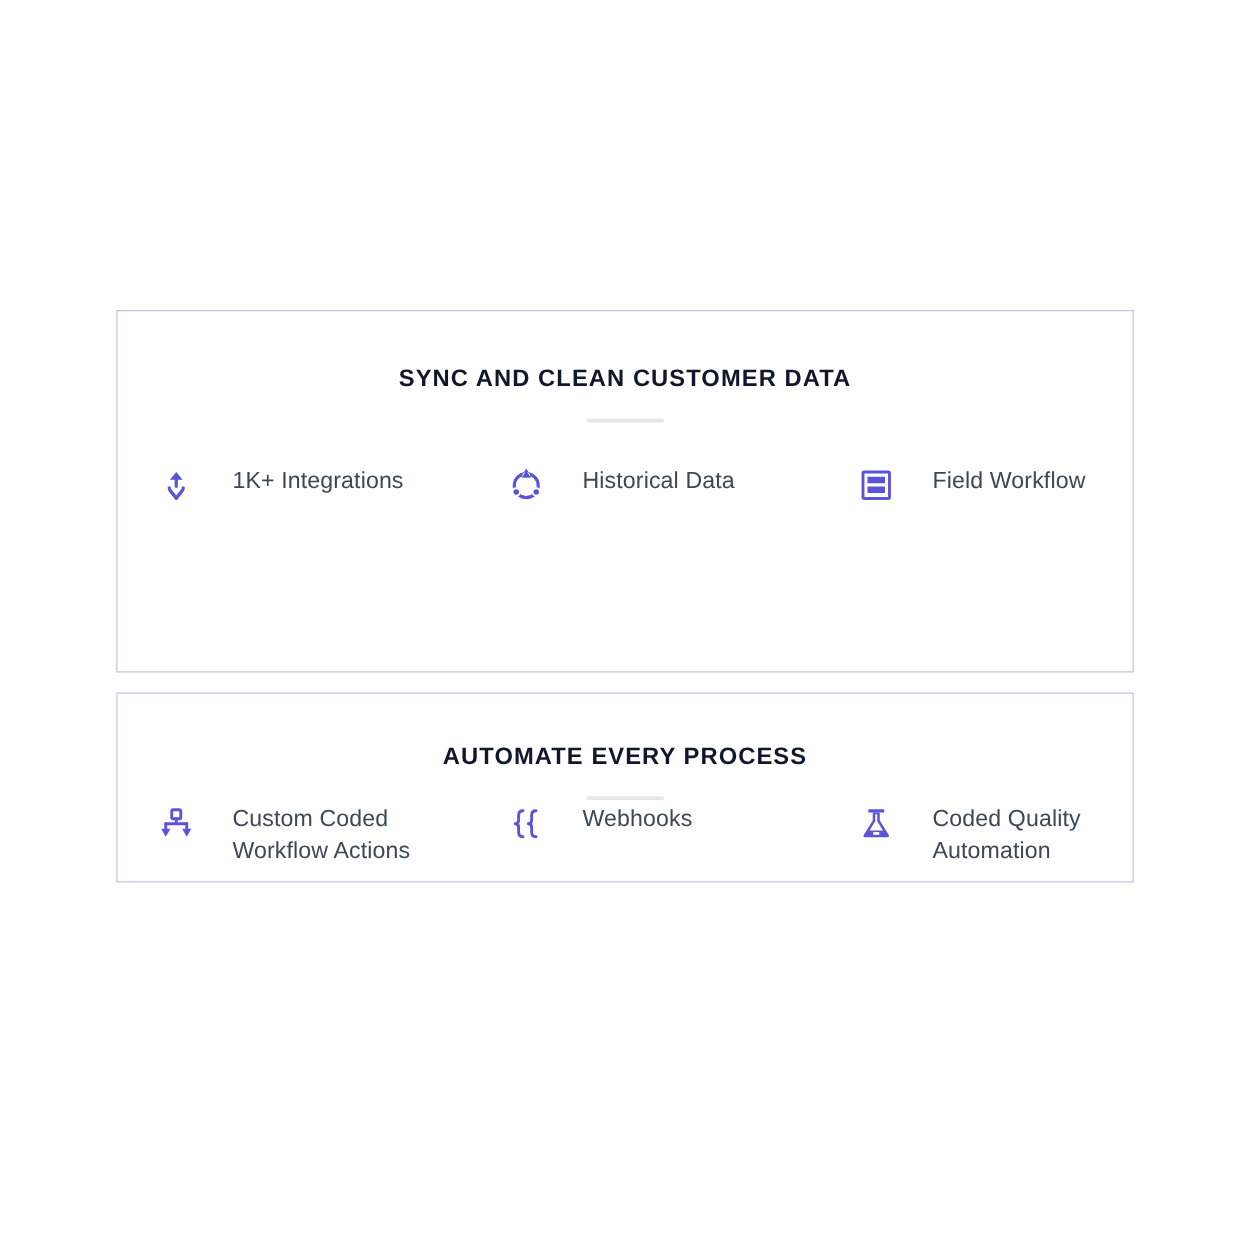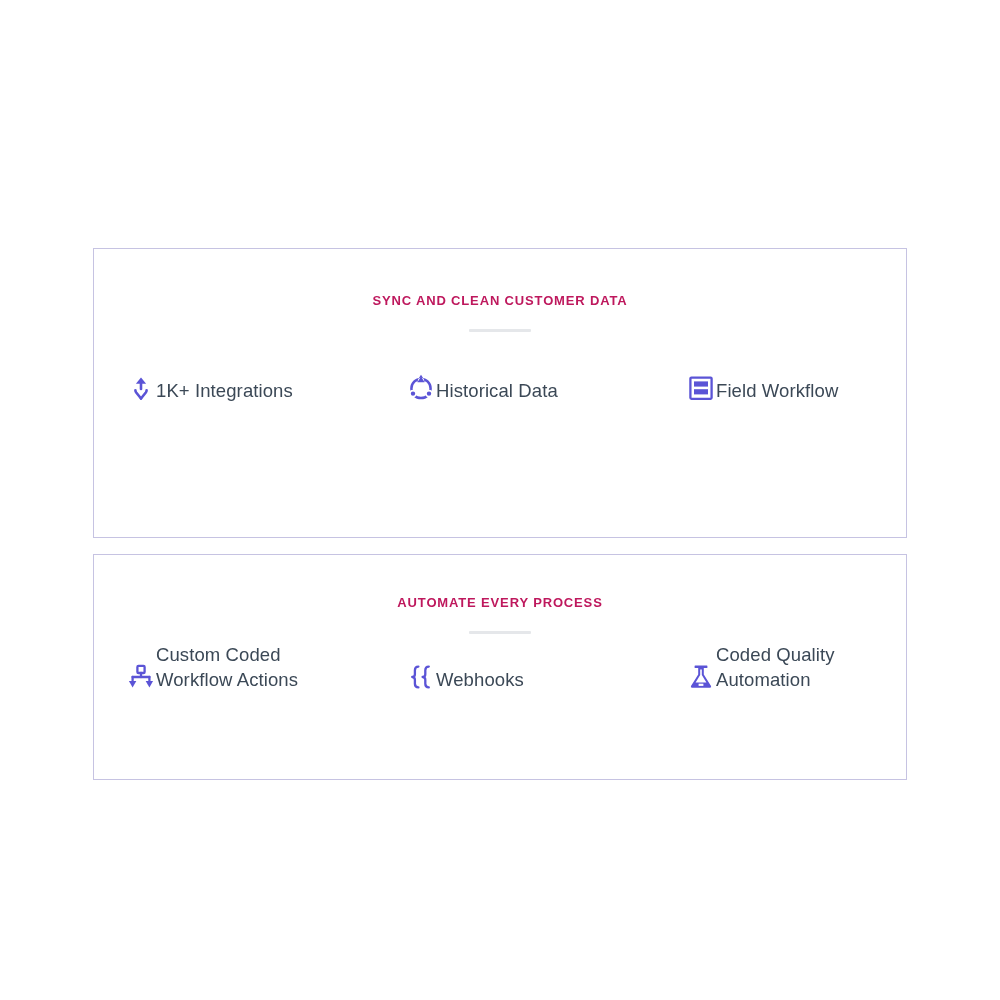--- a/index.html
+++ b/index.html
@@ -24,35 +24,35 @@
   
   .panel {
     position: absolute;
     left: 93px;
     width: 814px;
     background: #ffffff;
     border: 1px solid #c6c3e2;
     box-sizing: border-box;
   }
   #panel-sync  { top: 248px; height: 290px; }
-  #panel-auto  { top: 554px; height: 226px; }
+  #panel-auto  { top: 554px; height: 152px; }
 
   
   .section-head {
     text-align: center;
     padding-top: 45px;
   }
   #panel-auto .section-head { padding-top: 41px; }
 
   .section-title {
     font-family: "Liberation Sans", sans-serif;
-    font-size: 13px;
+    font-size: 19px;
     font-weight: bold;
     letter-spacing: 0.85px;
-    color: #be185d;
+    color: #0f172a;
     text-transform: uppercase;
     line-height: 1;
     margin: 0;
   }
   .section-rule {
     width: 62px;
     height: 3px;
     background: #e5e7ea;
     margin: 22px auto 0 auto;
     border-radius: 1px;
@@ -66,22 +66,22 @@
     display: grid;
     grid-template-columns: 280px 280px 1fr;
     row-gap: 26px;
     column-gap: 0px;
   }
   #grid-sync { top: 123px; }
   #grid-auto { top: 88px; }
 
   .feature {
     display: flex;
-    align-items: flex-end;
-    gap: 0;
+    align-items: flex-start;
+    gap: 30px;
   }
   .feature-icon {
     flex: 0 0 auto;
     width: 30px;
     height: 30px;
     display: block;
     margin-top: 1px;
   }
   .feature-icon svg { display: block; }
 

